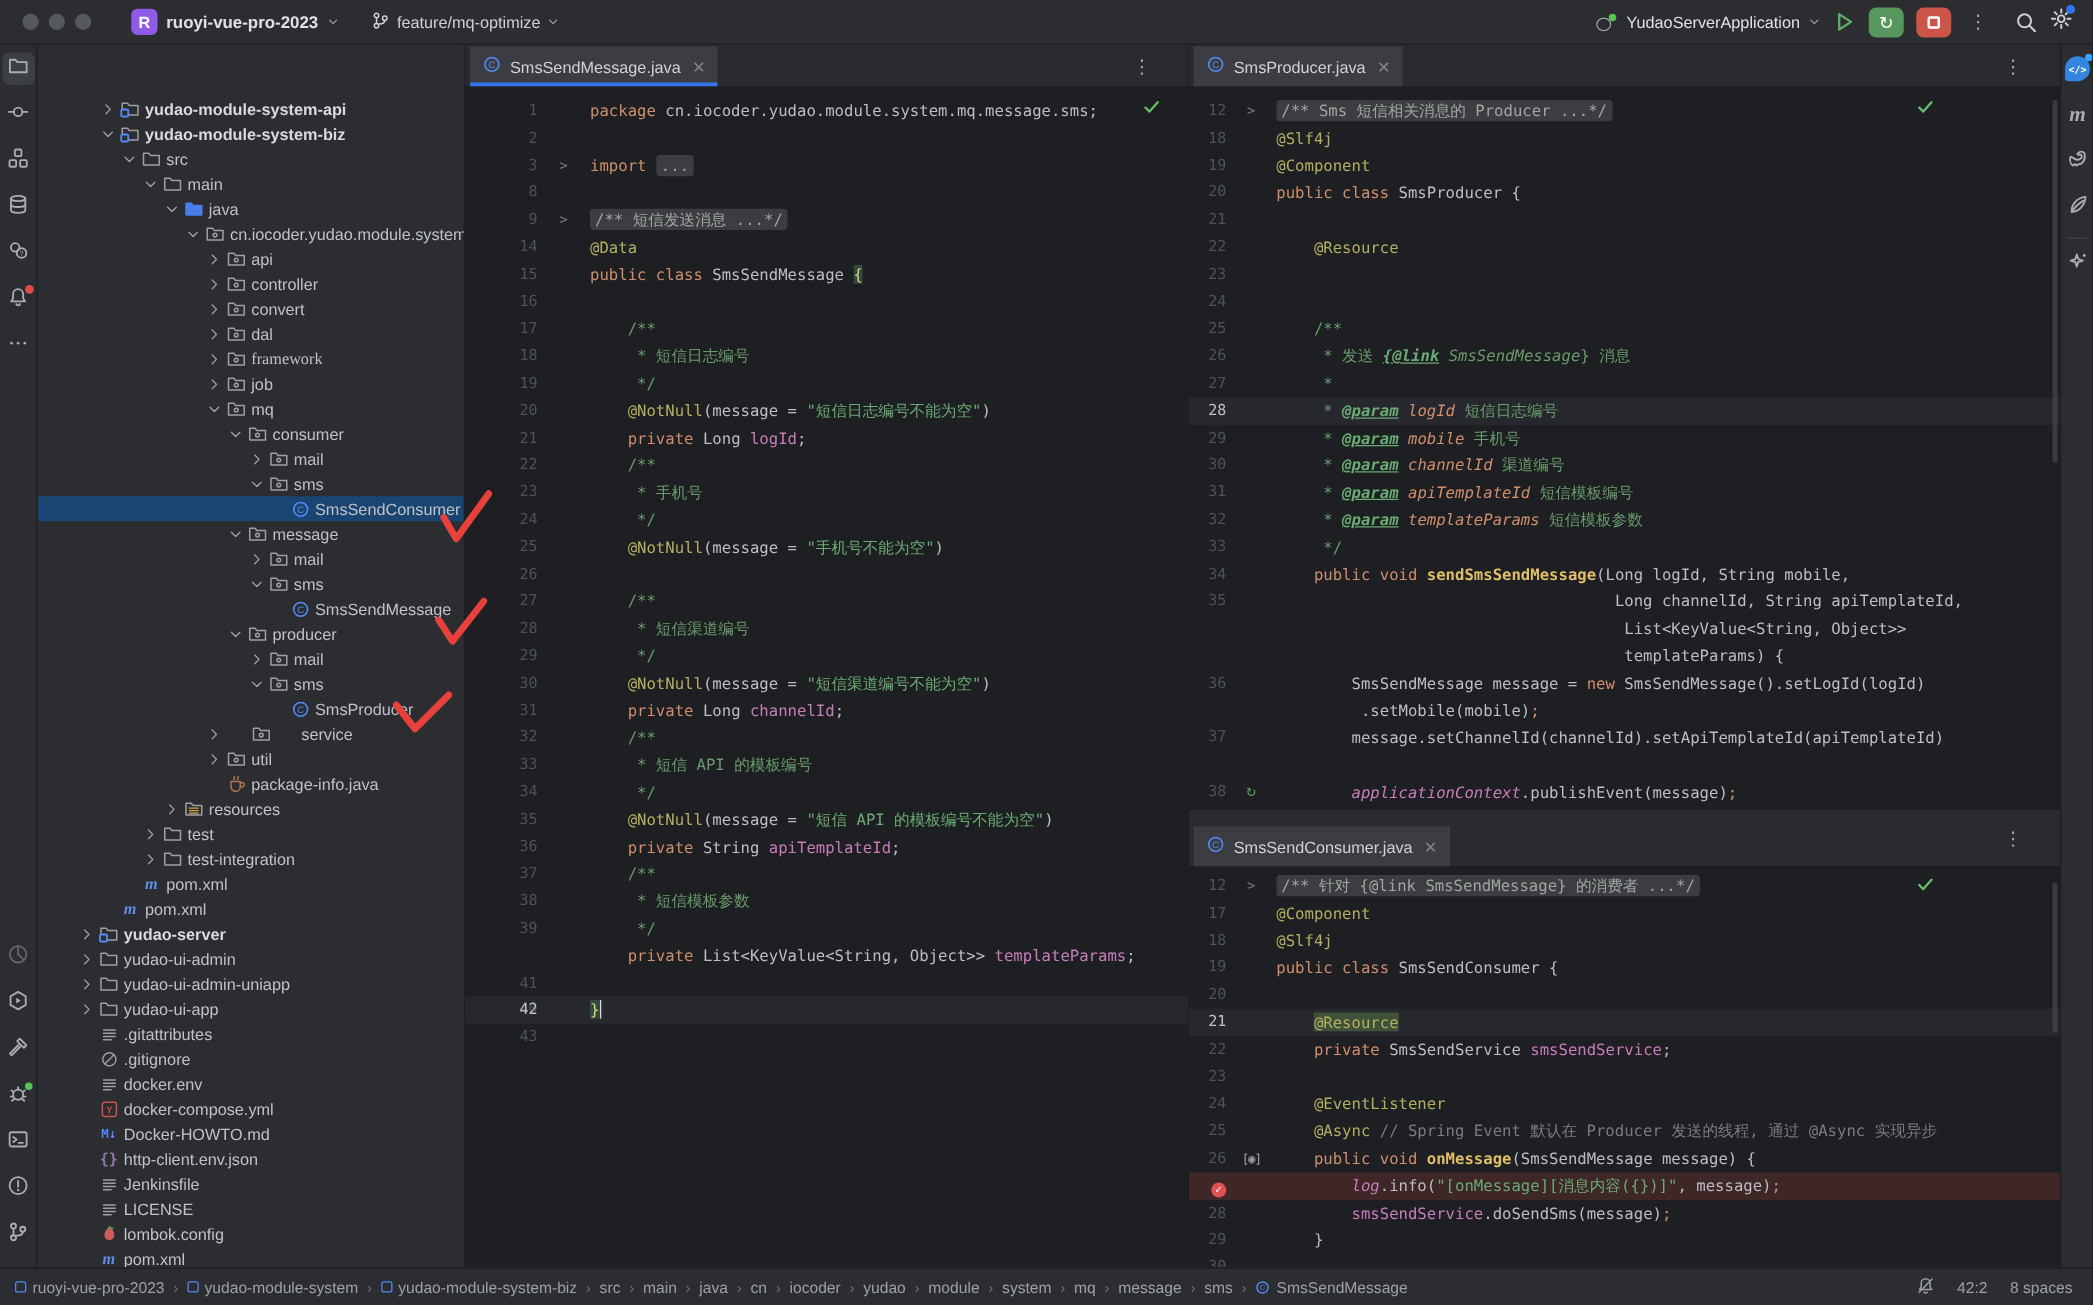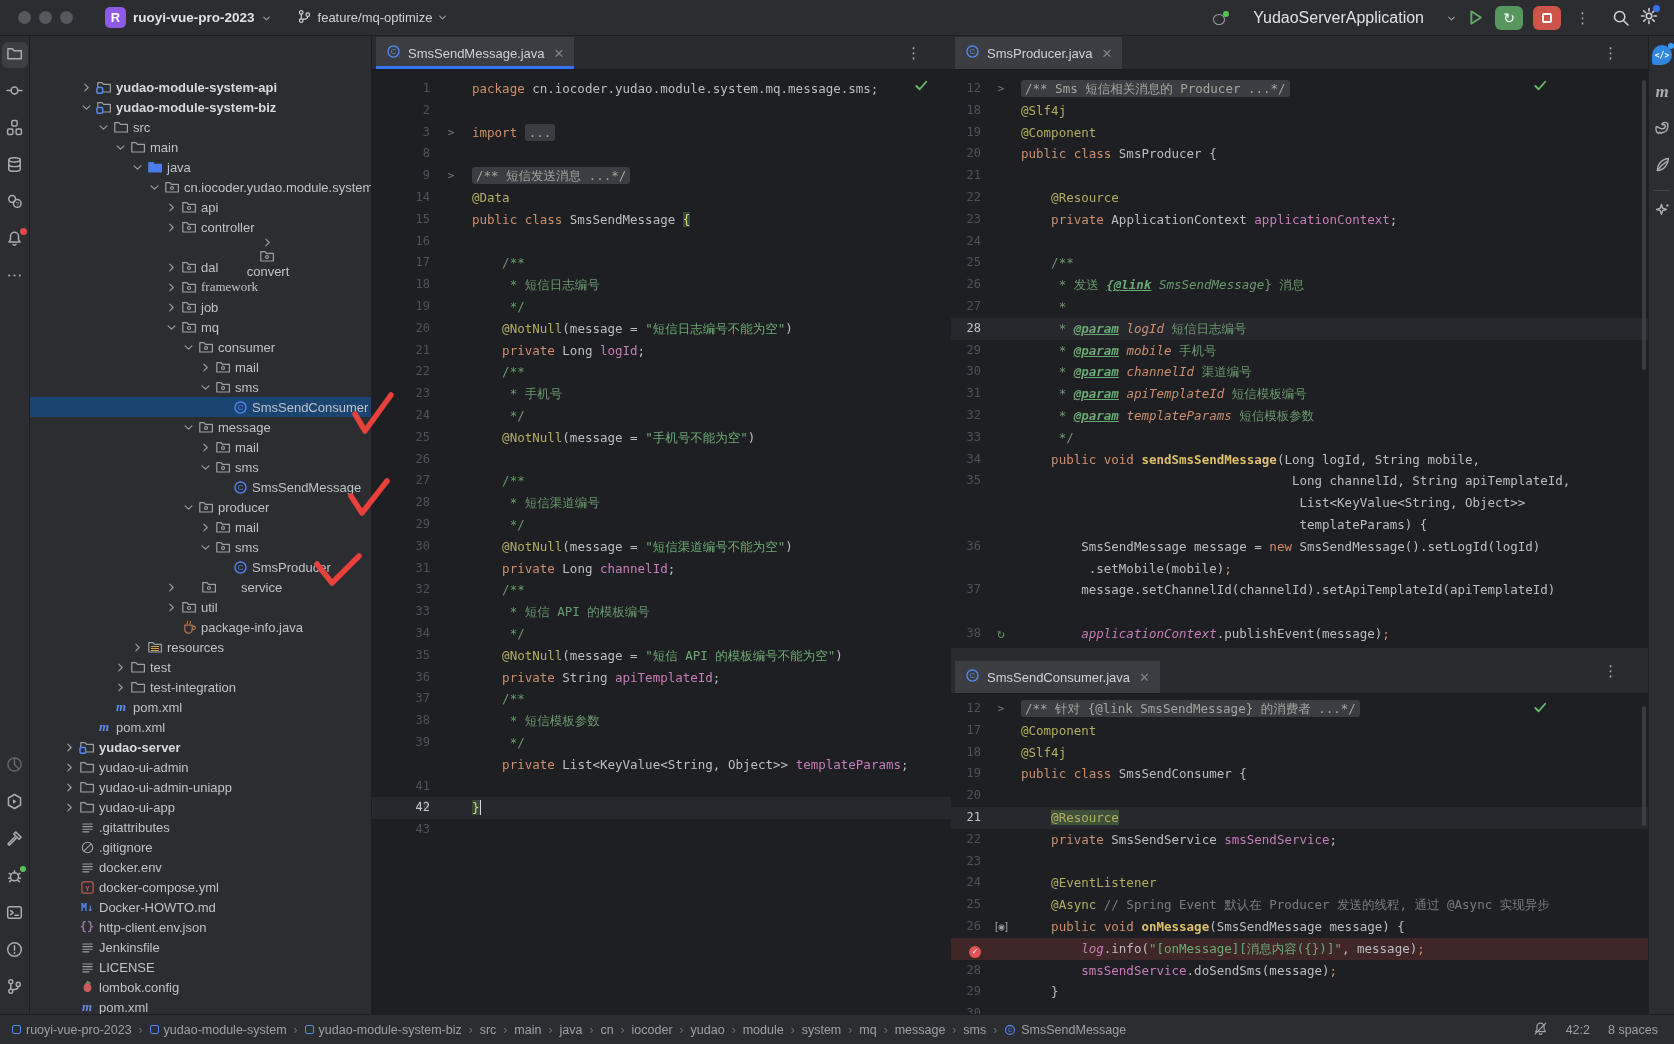--- a/index.html
+++ b/index.html
@@ -12,21 +12,21 @@
     display:flex; align-items:center; border-bottom:1px solid #1e1f22; }
   .lights { display:flex; gap:8px; margin-left:18px; }
   .light { width:13px; height:13px; border-radius:50%; background:#55585c; }
   .proj-widget { display:flex; align-items:center; gap:7px; margin-left:32px; cursor:default; }
   .proj-ic { width:21px; height:21px; border-radius:5px; background:#8f5ae8; color:#fff; font-weight:bold;
     font-size:13px; display:flex; align-items:center; justify-content:center; }
   .proj-name { color:#dfe1e5; font-size:13.5px; font-weight:600; }
   .branch-widget { display:flex; align-items:center; gap:6px; margin-left:26px; color:#cfd1d6; font-size:13px; }
   .tchev-down { opacity:.7; }
   .run-cluster { margin-left:auto; display:flex; align-items:center; gap:10px; }
-  .runcfg { display:flex; align-items:center; gap:23px; color:#dfe1e5; font-size:16px; }
+  .runcfg { display:flex; align-items:center; gap:7px; color:#dfe1e5; font-size:13px; }
   .spring-dot { position:relative; width:17px; height:14px; }
   .spring-dot .ring { position:absolute; left:0; bottom:0; width:12px; height:11px; border:1.6px solid #9da0a6; border-radius:50%; }
   .spring-dot .dot { position:absolute; right:1px; top:0; width:6px; height:6px; border-radius:50%; background:#57c255; }
   .btn-sq { width:28px; height:24px; border-radius:6px; display:flex; align-items:center; justify-content:center; }
   .btn-rerun { background:#57965c; color:#fff; font-size:14px; }
   .btn-stop  { background:#cd5448; }
   .stop-inner { width:10px; height:10px; border:2px solid #fff; border-radius:2px; }
   .kebab { color:#a9acb0; font-size:15px; letter-spacing:0; line-height:1; }
   .tb-ic { display:flex; align-items:center; }
   .gear-wrap { position:relative; margin-right:16px; }
@@ -415,21 +415,21 @@
             </svg>
           </span>
           <span class="ticon">
             <svg width="16" height="16" viewBox="0 0 16 16" fill="none" stroke="#9da0a6" stroke-width="1.2" stroke-linecap="round" stroke-linejoin="round">
               <path d="M1.8 13V3.6h4.2l1.5 1.8h6.9V13z"></path>
               <circle cx="8" cy="9" r="1.5"></circle>
             </svg>
           </span>
           <span class="tlabel">controller</span>
         </div>
-        <div class="trow" style="padding-left: 133px; flex-direction: column;">
+        <div class="trow" style="padding-left: 133px;">
           <span class="tchev">
             <svg width="11" height="11" viewBox="0 0 16 16" fill="none" stroke="#9da0a6" stroke-width="1.6" stroke-linecap="round" stroke-linejoin="round">
               <path d="M5.5 3l5 5-5 5"></path>
             </svg>
           </span>
           <span class="ticon">
             <svg width="16" height="16" viewBox="0 0 16 16" fill="none" stroke="#9da0a6" stroke-width="1.2" stroke-linecap="round" stroke-linejoin="round">
               <path d="M1.8 13V3.6h4.2l1.5 1.8h6.9V13z"></path>
               <circle cx="8" cy="9" r="1.5"></circle>
             </svg>
@@ -953,21 +953,21 @@
           </div>
           <span class="tb-kebab" style="right:30px;">⋮</span>
         </div>
         <div class="code" style="height: 578px; padding-top: 8px; overflow: hidden;">
           <div class="crow"><span class="gnum" style="width:30px;">12</span><span class="gfold" style="width:40px;"><span>&gt;</span></span><span class="ctext"><span class="sg-fold">/** Sms 短信相关消息的 Producer ...*/</span></span></div>
           <div class="crow"><span class="gnum" style="width:30px;">18</span><span class="gfold" style="width:40px;"></span><span class="ctext"><span class="sg-a">@Slf4j</span></span></div>
           <div class="crow"><span class="gnum" style="width:30px;">19</span><span class="gfold" style="width:40px;"></span><span class="ctext"><span class="sg-a">@Component</span></span></div>
           <div class="crow"><span class="gnum" style="width:30px;">20</span><span class="gfold" style="width:40px;"></span><span class="ctext"><span class="sg-k">public class </span><span class="sg-p">SmsProducer {</span></span></div>
           <div class="crow"><span class="gnum" style="width:30px;">21</span><span class="gfold" style="width:40px;"></span><span class="ctext"></span></div>
           <div class="crow"><span class="gnum" style="width:30px;">22</span><span class="gfold" style="width:40px;"></span><span class="ctext"><span class="sg-p">    </span><span class="sg-a">@Resource</span></span></div>
-          <div class="crow"><span class="gnum" style="width:30px;">23</span><span class="gfold" style="width:40px;"></span><span class="ctext"><span class="sg-p">    </span><span class="sg-k">private </span><span class="sg-p">ApplicationContext </span><span class="sg-f">applicationContext</span><span class="sg-p">;</span></span></div>
+          <div class="crow"><span class="gnum" style="width:30px;">23</span><span class="gfold" style="width:40px;"></span></div>
           <div class="crow"><span class="gnum" style="width:30px;">24</span><span class="gfold" style="width:40px;"></span><span class="ctext"></span></div>
           <div class="crow"><span class="gnum" style="width:30px;">25</span><span class="gfold" style="width:40px;"></span><span class="ctext"><span class="sg-d">    /**</span></span></div>
           <div class="crow"><span class="gnum" style="width:30px;">26</span><span class="gfold" style="width:40px;"></span><span class="ctext"><span class="sg-d">     * 发送 </span><span class="sg-dt">{@link</span><span class="sg-d"> </span><span class="sg-di">SmsSendMessage</span><span class="sg-d">} 消息</span></span></div>
           <div class="crow"><span class="gnum" style="width:30px;">27</span><span class="gfold" style="width:40px;"></span><span class="ctext"><span class="sg-d">     *</span></span></div>
           <div class="crow cur"><span class="gnum" style="width:30px;">28</span><span class="gfold" style="width:40px;"></span><span class="ctext"><span class="sg-d">     * </span><span class="sg-dt">@param</span><span class="sg-d"> </span><span class="sg-dp">logId</span><span class="sg-d"> 短信日志编号</span></span></div>
           <div class="crow"><span class="gnum" style="width:30px;">29</span><span class="gfold" style="width:40px;"></span><span class="ctext"><span class="sg-d">     * </span><span class="sg-dt">@param</span><span class="sg-d"> </span><span class="sg-dp">mobile</span><span class="sg-d"> 手机号</span></span></div>
           <div class="crow"><span class="gnum" style="width:30px;">30</span><span class="gfold" style="width:40px;"></span><span class="ctext"><span class="sg-d">     * </span><span class="sg-dt">@param</span><span class="sg-d"> </span><span class="sg-dp">channelId</span><span class="sg-d"> 渠道编号</span></span></div>
           <div class="crow"><span class="gnum" style="width:30px;">31</span><span class="gfold" style="width:40px;"></span><span class="ctext"><span class="sg-d">     * </span><span class="sg-dt">@param</span><span class="sg-d"> </span><span class="sg-dp">apiTemplateId</span><span class="sg-d"> 短信模板编号</span></span></div>
           <div class="crow"><span class="gnum" style="width:30px;">32</span><span class="gfold" style="width:40px;"></span><span class="ctext"><span class="sg-d">     * </span><span class="sg-dt">@param</span><span class="sg-d"> </span><span class="sg-dp">templateParams</span><span class="sg-d"> 短信模板参数</span></span></div>
           <div class="crow"><span class="gnum" style="width:30px;">33</span><span class="gfold" style="width:40px;"></span><span class="ctext"><span class="sg-d">     */</span></span></div>

